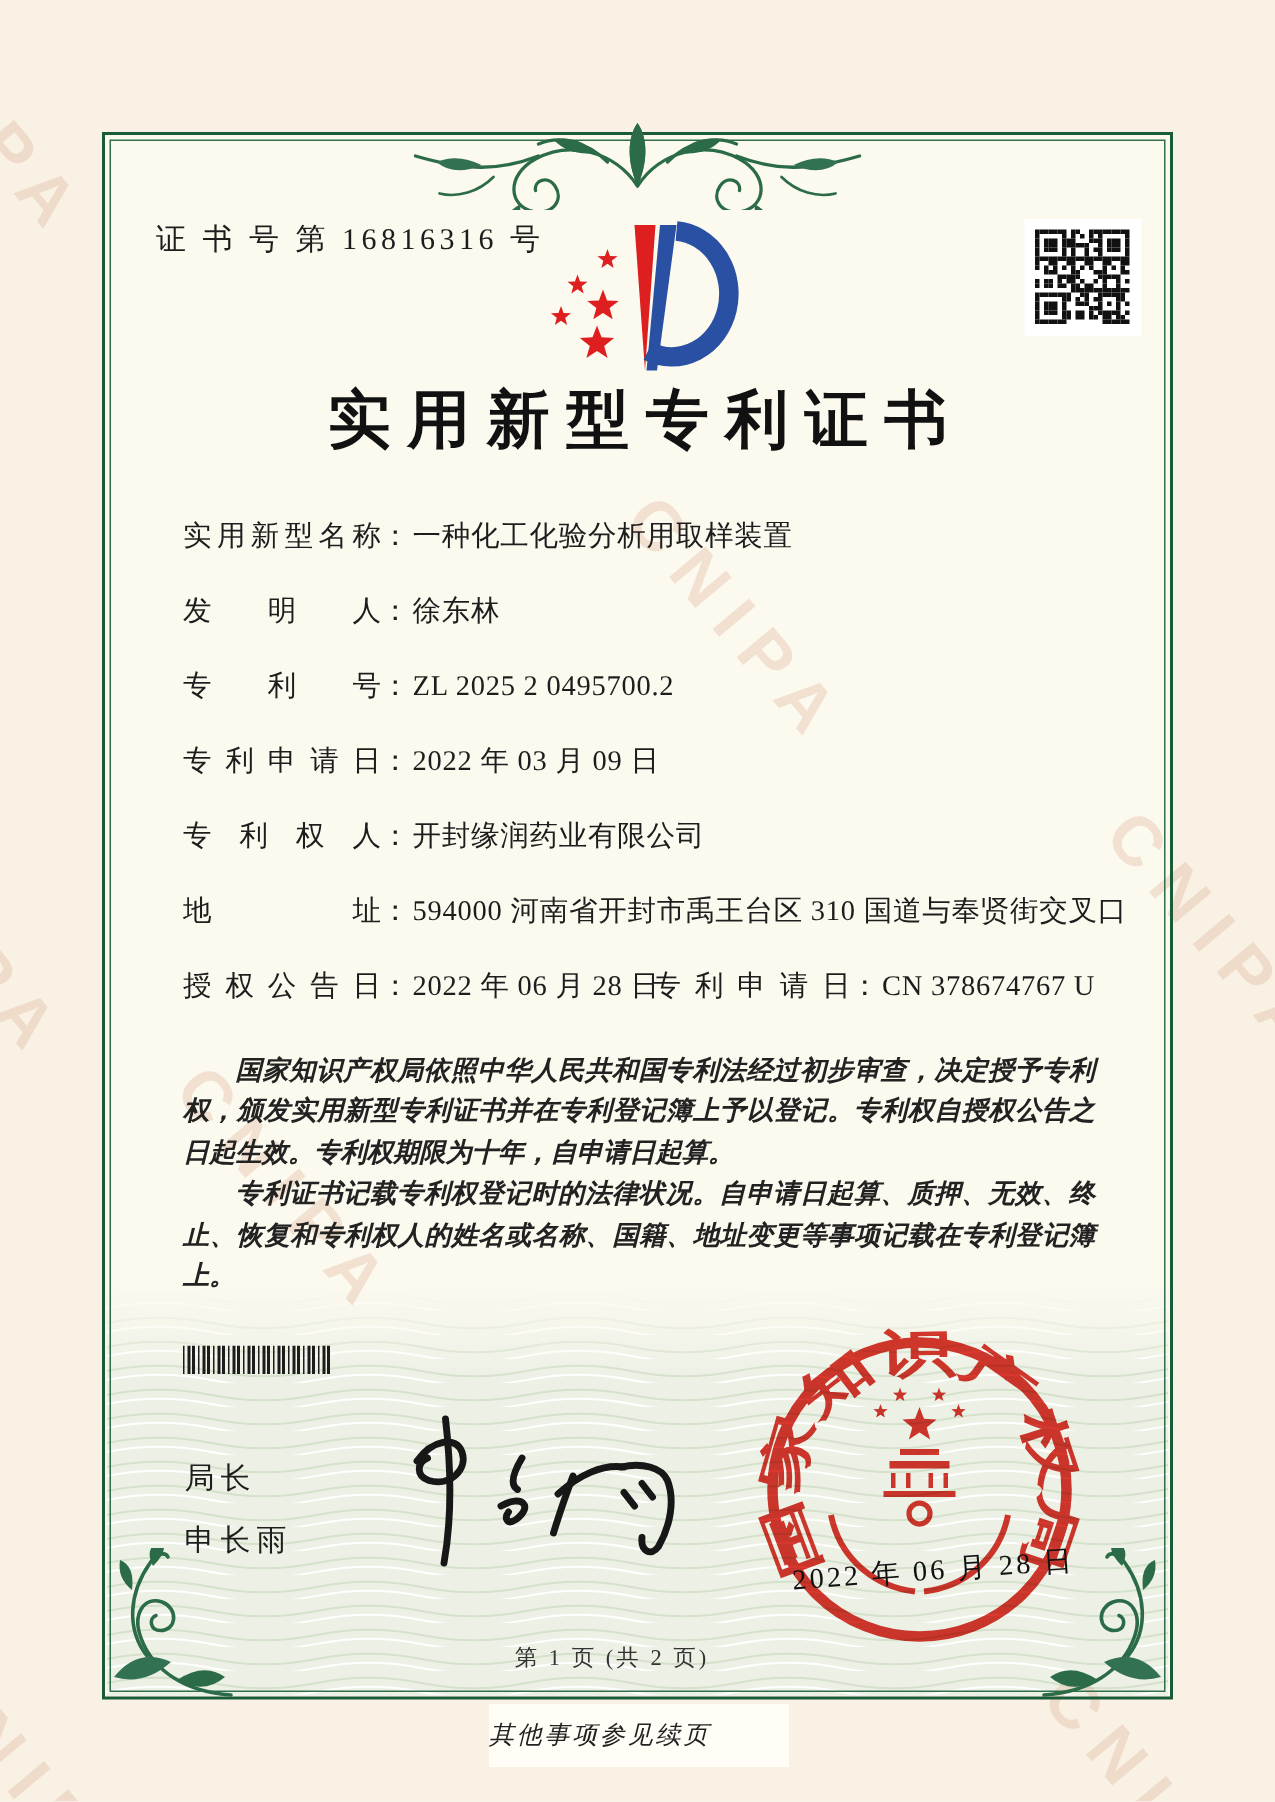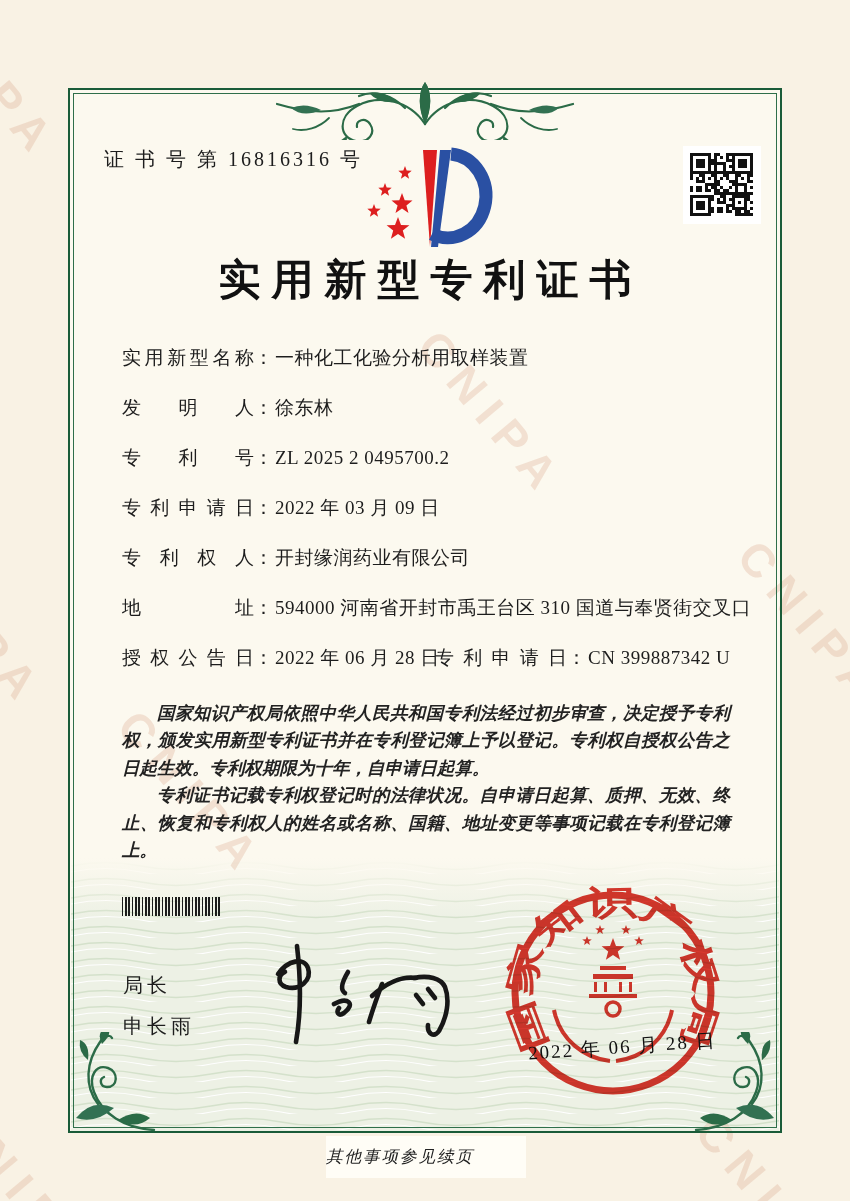--- a/index.html
+++ b/index.html
@@ -606,21 +606,21 @@
     </div>
     <div class="field-row">
       <span class="field-label">专利权人</span><span class="field-colon">：</span><span class="field-value">开封缘润药业有限公司</span>
     </div>
     <div class="field-row">
       <span class="field-label">地址</span><span class="field-colon">：</span><span class="field-value">594000 河南省开封市禹王台区 310 国道与奉贤街交叉口</span>
     </div>
     <div class="field-row">
       <span class="field-label">授权公告日</span><span class="field-colon">：</span><span class="field-value">2022 年 06 月 28 日</span>
       <span class="pair2">
-        <span class="field-label">专利申请日</span><span class="field-colon">：</span><span class="field-value">CN 399887342 U</span>
+        <span class="field-label">专利申请日</span><span class="field-colon">：</span><span class="field-value">CN 378674767 U</span>
       </span>
     </div>
   </div>
 
   <div id="paragraphs" class="content">
     <p>国家知识产权局依照中华人民共和国专利法经过初步审查，决定授予专利权，颁发实用新型专利证书并在专利登记簿上予以登记。专利权自授权公告之日起生效。专利权期限为十年，自申请日起算。</p>
     <p>专利证书记载专利权登记时的法律状况。自申请日起算、质押、无效、终止、恢复和专利权人的姓名或名称、国籍、地址变更等事项记载在专利登记簿上。</p>
   </div>
 
   <div id="barcode" class="content">
@@ -726,17 +726,18 @@
         <rect x="131" y="104" width="3" height="10"></rect>
         <rect x="91" y="116" width="48" height="4"></rect>
         <circle cx="115" cy="131" r="7" fill="none" stroke="#d6281e" stroke-width="3.5"></circle>
       </g>
       <path d="M56 132 C62 162 86 180 112 183" fill="none" stroke="#d6281e" stroke-width="4"></path>
       <path d="M174 132 C168 162 144 180 118 183" fill="none" stroke="#d6281e" stroke-width="4"></path>
     </g>
   </svg>
   <div id="seal-date" class="content">2022 年 06 月 28 日</div>
 
+  <div id="page-indicator" class="content">第 1 页 (共 2 页)</div>
 
   <div id="footer-patch"></div>
   <div id="footer-note" class="content">其他事项参见续页</div>
 
 </div>
 
 </body></html>

